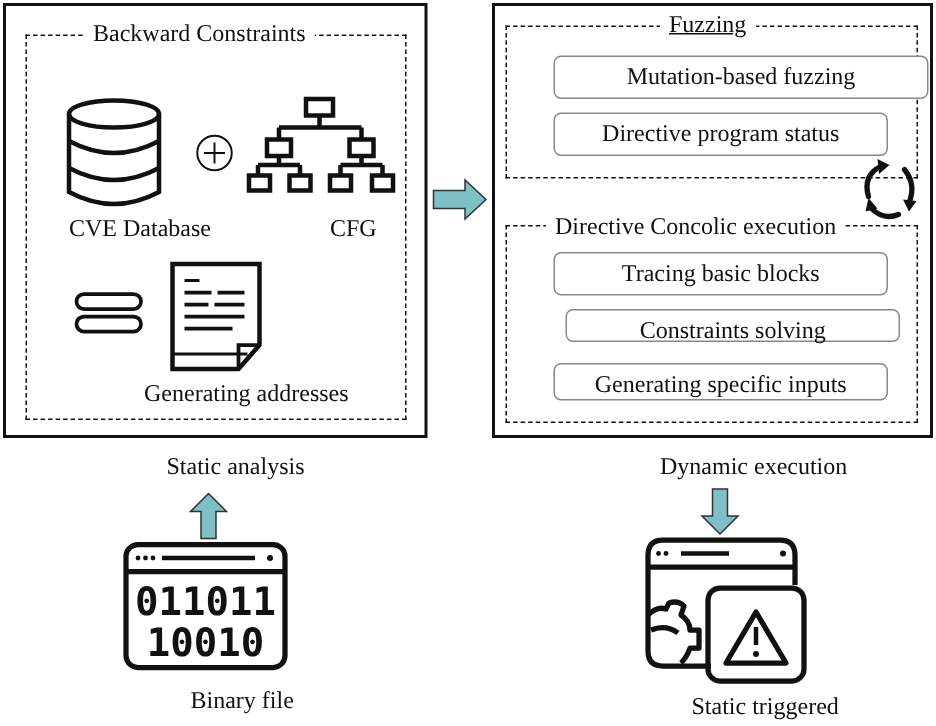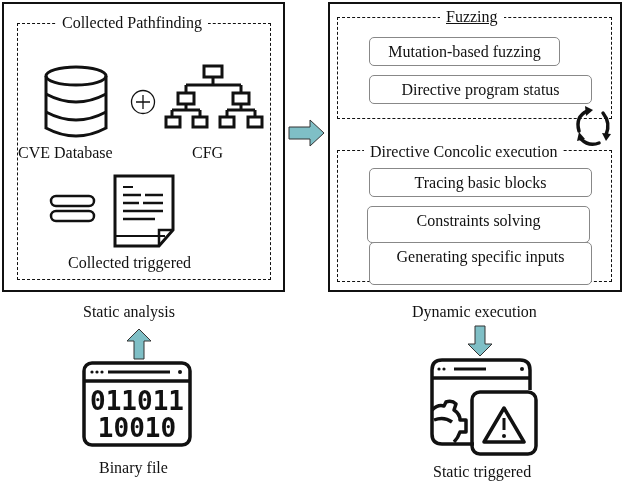--- a/index.html
+++ b/index.html
@@ -1,29 +1,29 @@
 <!DOCTYPE html>
 <html><head>
 <meta charset="utf-8">
 <style>
   html,body{margin:0;padding:0;background:#fff;}
   body{width:624px;height:484px;position:relative;overflow:hidden;font-family:"Liberation Serif","DejaVu Serif",serif;color:#111;}
   .outer{position:absolute;border:2px solid #111;box-sizing:border-box;}
   .dashed{position:absolute;border:1.5px dashed #111;box-sizing:border-box;}
   .dtitle{position:absolute;background:#fff;padding:0 6px;font-size:16px;line-height:18px;white-space:nowrap;}
-  .lbl{position:absolute;font-size:16px;line-height:18px;white-space:nowrap;text-align:right;}
+  .lbl{position:absolute;font-size:16px;line-height:18px;white-space:nowrap;text-align:right;margin-left:28px;}
   .step{position:absolute;border:1px solid #888;border-radius:5px;box-sizing:border-box;font-size:16px;line-height:27px;text-align:center;background:#fff;white-space:nowrap;}
   svg{position:absolute;overflow:visible;}
 </style>
 </head>
 <body>
 
 <div class="outer" style="left:2px;top:2px;width:283px;height:290px;"></div>
 <div class="dashed" style="left:17px;top:23px;width:254px;height:257px;"></div>
-<div class="dtitle" style="left:56px;top:14px;">Collected Pathfinding</div>
+<div class="dtitle" style="left:56px;top:14px;">Backward Constraints</div>
 
 <svg style="left:44px;top:66px;" width="64" height="72" viewBox="0 0 64 72">
   <g fill="none" stroke="#111" stroke-width="3">
     <ellipse cx="32" cy="10" rx="30" ry="9"></ellipse>
     <path d="M2 10 V62 Q32 78 62 62 V10"></path>
     <path d="M2 28 Q32 44 62 28"></path>
     <path d="M2 46 Q32 62 62 46"></path>
   </g>
 </svg>
 
@@ -61,38 +61,38 @@
     <path d="M2 2 H60 V56 L46 72 H2 Z" stroke-width="3"></path>
     <path d="M2 62 H52" stroke-width="2"></path>
     <path d="M60 56 H46 V72" stroke-width="2.5"></path>
     <path d="M10 13 H20" stroke-width="2"></path>
     <path d="M10 21 H28 M32 21 H50" stroke-width="2.5"></path>
     <path d="M10 29 H26 M30 29 H50" stroke-width="2.5"></path>
     <path d="M10 37 H50" stroke-width="2.5"></path>
     <path d="M10 45 H42" stroke-width="2.5"></path>
   </g>
 </svg>
-<div class="lbl" style="left:68px;top:254px;">Collected triggered</div>
+<div class="lbl" style="left:68px;top:254px;">Generating addresses</div>
 
 <svg style="left:288px;top:119px;" width="38" height="28" viewBox="0 0 38 28">
   <path d="M1 8 H22 V1 L36 14 L22 27 V20 H1 Z" fill="#7fbfc6" stroke="#333" stroke-width="1"></path>
 </svg>
 
 <div class="outer" style="left:328px;top:2px;width:294px;height:290px;"></div>
 
 <div class="dashed" style="left:337px;top:17px;width:275px;height:102px;"></div>
 <div class="dtitle" style="left:440px;top:8px;text-decoration:underline;">Fuzzing</div>
-<div class="step" style="left:369px;top:37px;width:191px;height:29px;">Mutation-based fuzzing</div>
+<div class="step" style="left:369px;top:37px;width:250px;height:29px;">Mutation-based fuzzing</div>
 <div class="step" style="left:369px;top:75px;width:223px;height:29px;">Directive program status</div>
 
 <div class="dashed" style="left:337px;top:150px;width:275px;height:132px;"></div>
 <div class="dtitle" style="left:364px;top:143px;">Directive Concolic execution</div>
 <div class="step" style="left:369px;top:168px;width:223px;height:29px;">Tracing basic blocks</div>
-<div class="step" style="left:367px;top:206px;width:223px;height:37px;">Constraints solving</div>
-<div class="step" style="left:369px;top:242px;width:223px;height:43px;">Generating specific inputs</div>
+<div class="step" style="left:377px;top:206px;width:223px;height:22px;">Constraints solving</div>
+<div class="step" style="left:369px;top:242px;width:223px;height:25px;">Generating specific inputs</div>
 
 <svg style="left:573px;top:103px;" width="40" height="46" viewBox="0 0 40 46">
   <g fill="none" stroke="#111" stroke-width="3.5" stroke-linecap="round">
     <path d="M6 28 Q2 14 14 8"></path>
     <path d="M30 10 Q38 20 33 32"></path>
     <path d="M26 40 Q16 44 8 36"></path>
   </g>
   <g fill="#111">
     <path d="M12 3 L20 7 L13 13 Z"></path>
     <path d="M38 31 L33 38 L29 30 Z"></path>

